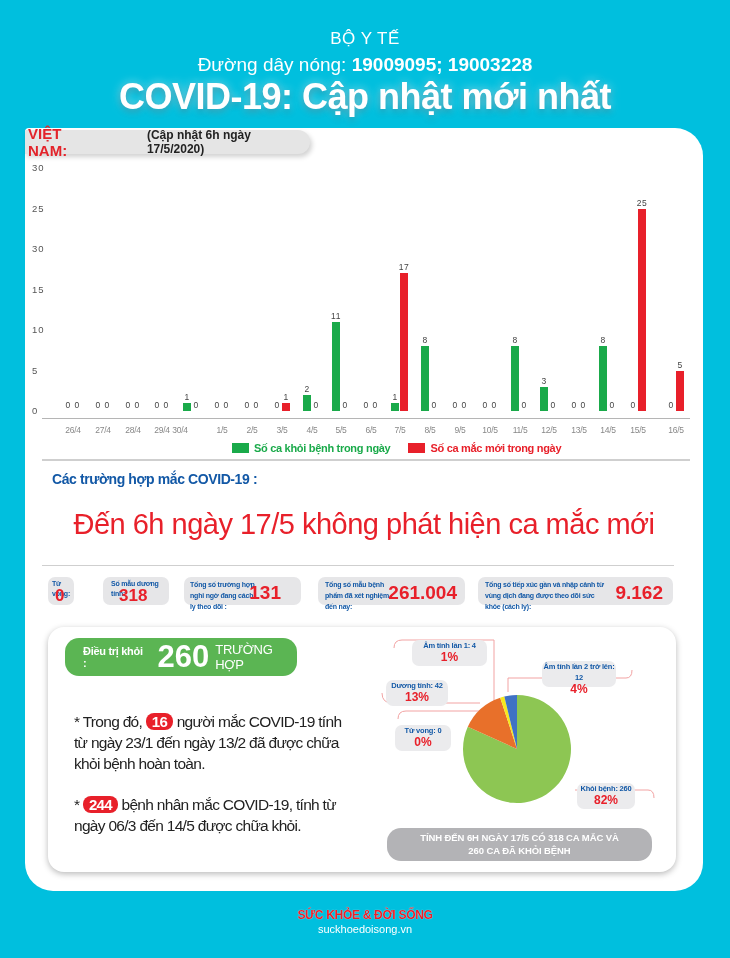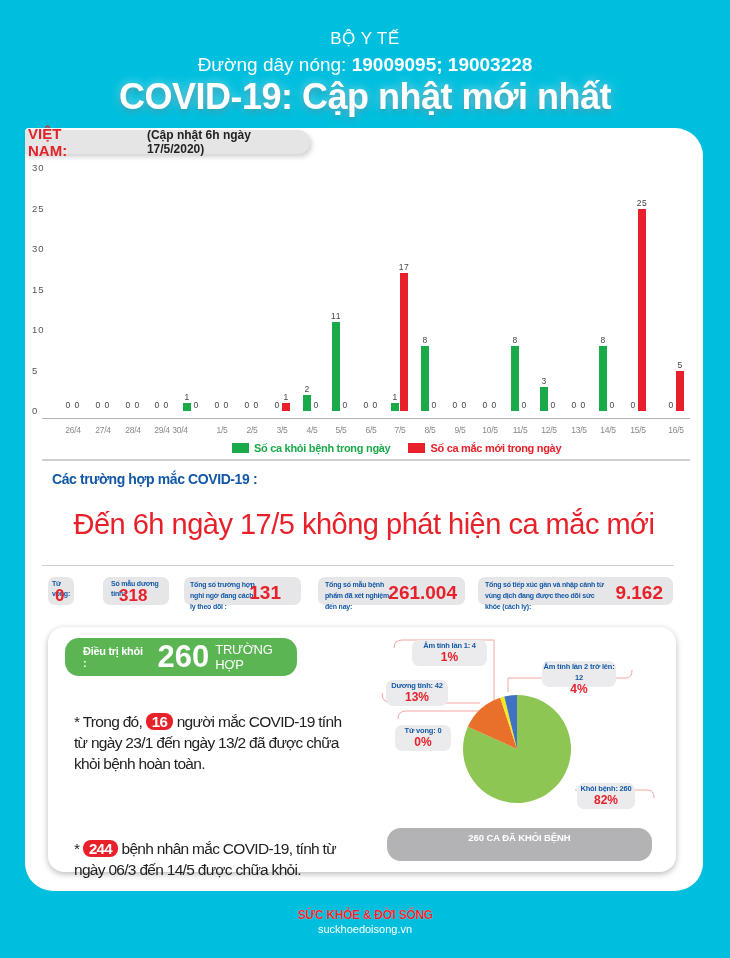--- a/index.html
+++ b/index.html
@@ -194,21 +194,21 @@
 <div class="abs" id="card"></div>
 <div class="abs" id="pill">
   <span class="pl">Điều trị khỏi :</span>
   <span class="pv">260</span>
   <span class="pu">TRƯỜNG HỢP</span>
 </div>
 
 <div class="abs note" style="top:711px;">
   <span>* Trong đó, </span><span class="badge">16</span><span> người mắc COVID-19 tính từ ngày 23/1 đến ngày 13/2 đã được chữa khỏi bệnh hoàn toàn.</span>
 </div>
-<div class="abs note" style="top:838px;">
+<div class="abs note" style="top:794px;">
   <span>* </span><span class="badge">244</span><span> bệnh nhân  mắc COVID-19, tính từ ngày 06/3 đến 14/5 được chữa khỏi.</span>
 </div>
 
 <svg class="abs" style="left:380px;top:630px;" width="300" height="195">
 
   <g stroke="#f2a3a3" stroke-width="1" fill="none">
     <path d="M14 18 Q 14 10 22 10 L 114 10 L 114 88"></path>
     <path d="M2 63 Q 2 73 12 73 L 70 73 L 100 73"></path>
     <path d="M18 89 Q 18 81 26 81 L 120 81"></path>
     <path d="M128 62 L 128 48 L 246 48 Q 252 48 252 40"></path>
@@ -237,19 +237,20 @@
 <div class="abs pie-lbl" style="left:395px;top:725px;width:56px;height:26px;">
   <div class="t">Tử vong: 0</div>
   <div class="p">0%</div>
 </div>
 <div class="abs pie-lbl" style="left:577px;top:783px;width:58px;height:26px;">
   <div class="t">Khỏi bệnh: 260</div>
   <div class="p">82%</div>
 </div>
 
 <div class="abs" id="summary">
+  <div>TÍNH ĐẾN 6H NGÀY 17/5 CÓ 318 CA MẮC VÀ</div>
   <div>260 CA ĐÃ KHỎI BỆNH</div>
 </div>
 
 <div class="abs" id="footer-brand">
   <div class="b1">SỨC KHỎE &amp; ĐỜI SỐNG</div>
   <div class="b2">suckhoedoisong.vn</div>
 </div>
 
 </body></html>

